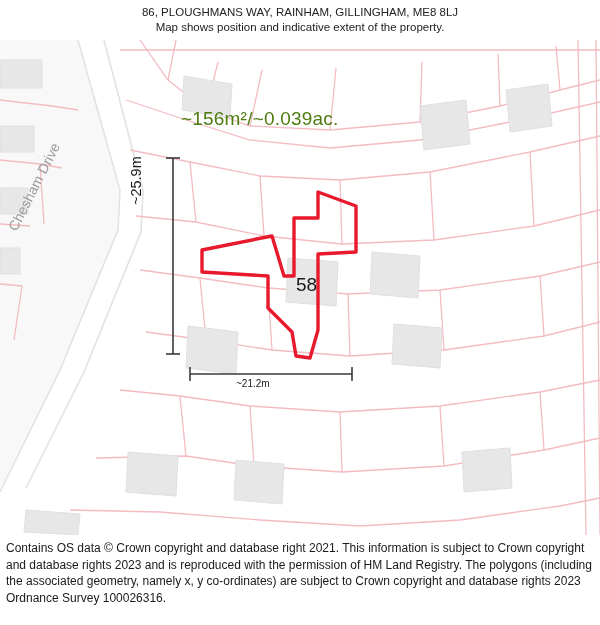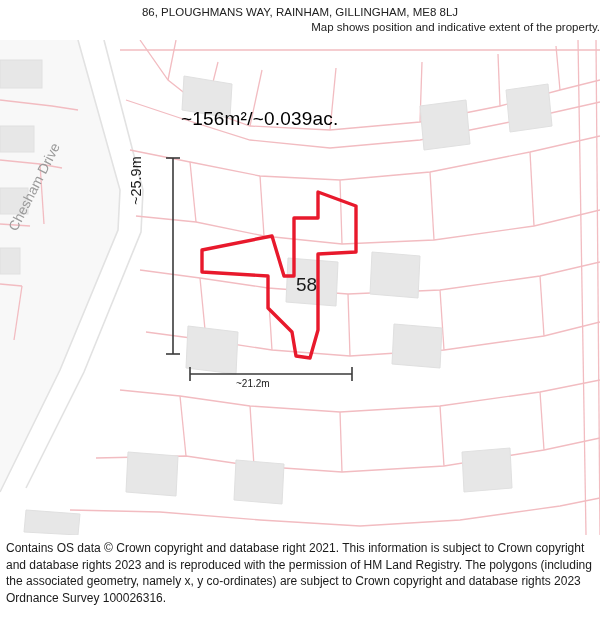--- a/index.html
+++ b/index.html
@@ -33,21 +33,20 @@
   }
   .header .title {
     font-size: 11.5px;
     line-height: 15px;
     color: #222;
   }
   .header .subtitle {
     font-size: 11.5px;
     line-height: 15px;
     color: #222;
-    text-align: right;
   }
 
   
   .map {
     position: absolute;
     top: 40px;
     left: 0;
     width: 600px;
     height: 495px;
     background: #ffffff;
@@ -56,21 +55,21 @@
   .map svg {
     display: block;
   }
 
   
   .area-label {
     position: absolute;
     left: 181px;
     top: 68px;
     font-size: 19px;
-    color: #000000;
+    color: #4d7c0f;
     letter-spacing: 0.2px;
   }
   .plot-number {
     position: absolute;
     left: 296px;
     top: 234px;
     font-size: 19px;
     color: #1a1a1a;
   }
   .dim-h {

